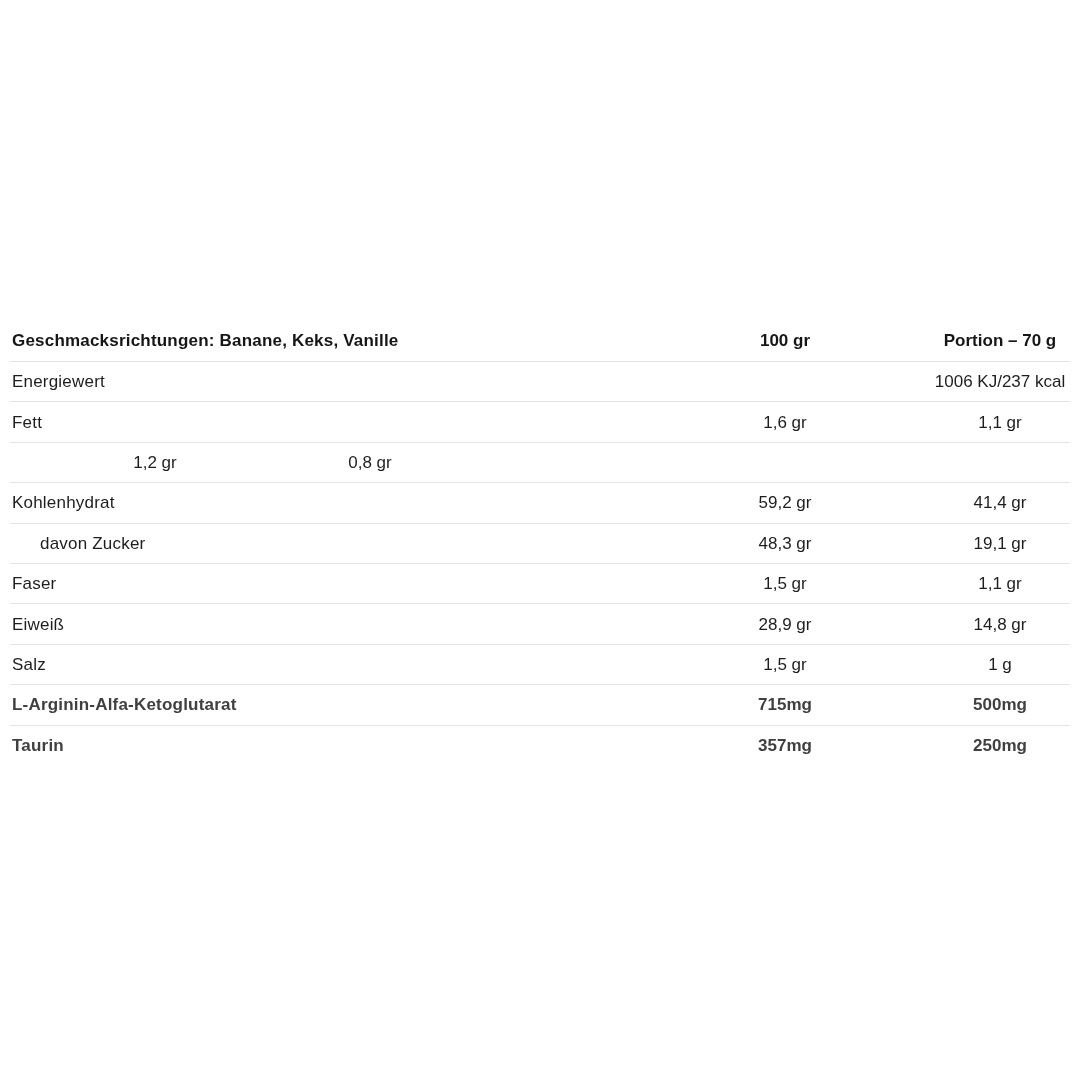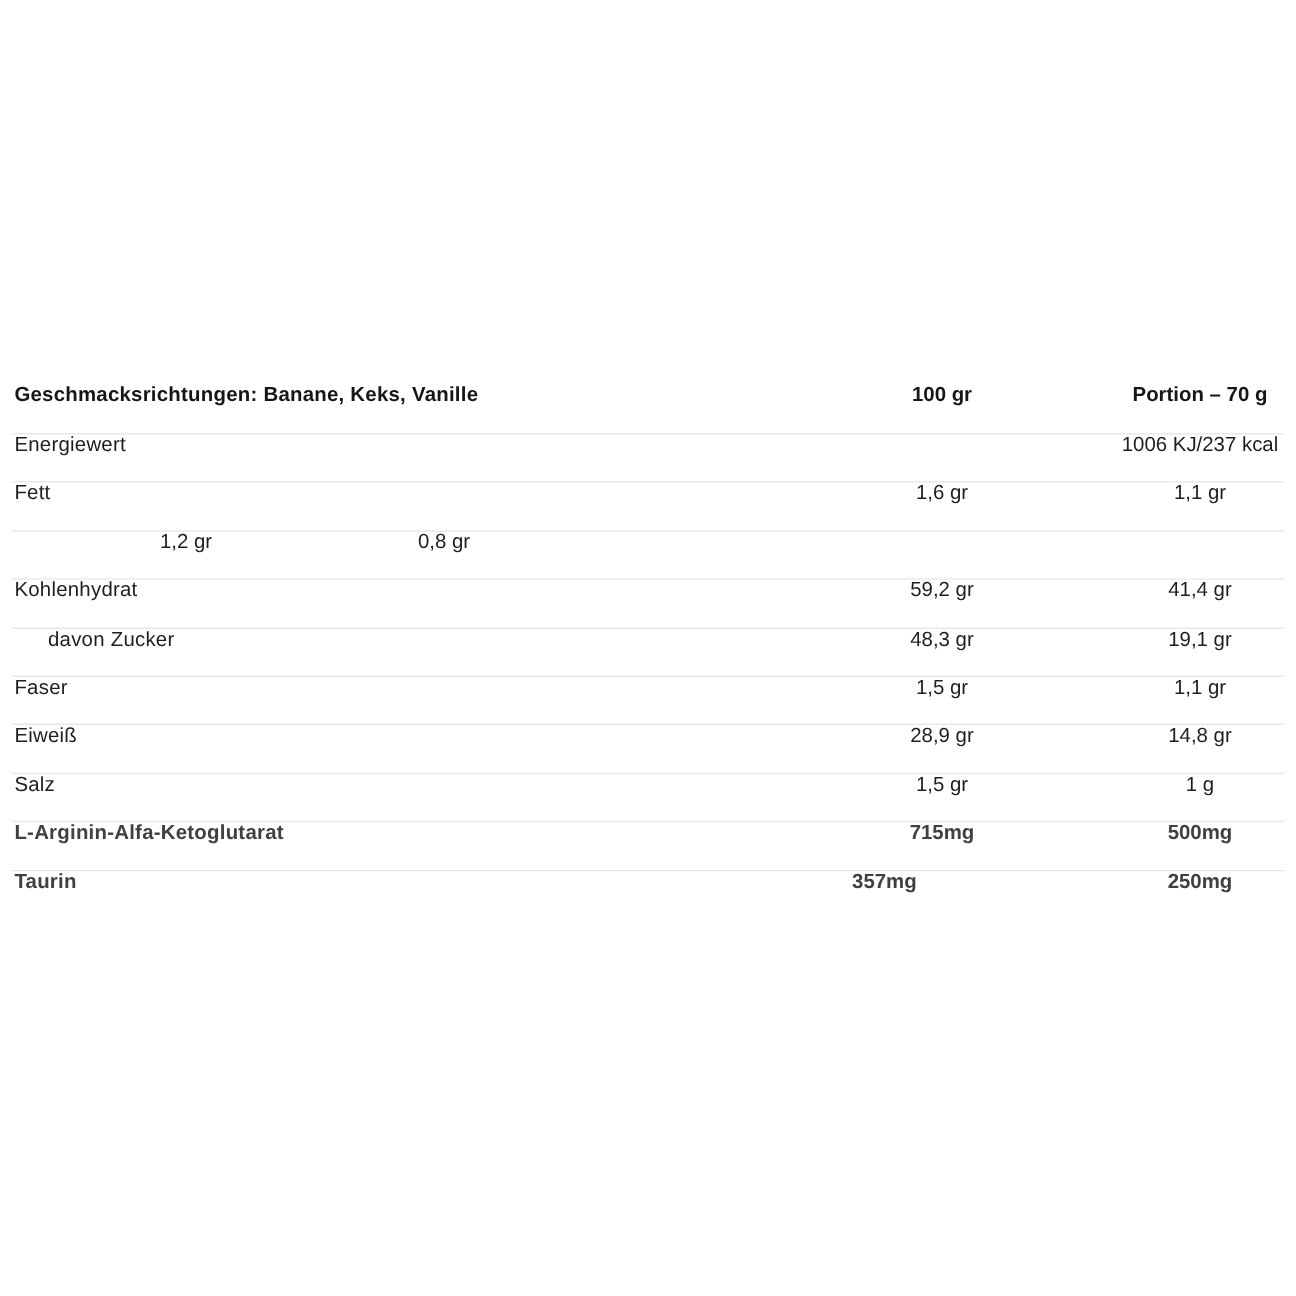--- a/index.html
+++ b/index.html
@@ -16,30 +16,30 @@
     background: #ffffff;
   }
   .nutrition-table {
     position: absolute;
     left: 10px;
     top: 320px;
     width: 1060px;
   }
   .row {
     display: flex;
-    align-items: flex-start;
+    align-items: center;
     height: 40.4px;
     border-bottom: 1px solid #e4e4e6;
   }
   .row.header-row {
     height: 42px;
     font-weight: 700;
     color: #161618;
   }
-  .row:last-child { border-bottom: none; gap: 48px; }
+  .row:last-child { border-bottom: none; }
   .cell { font-size: 17px; line-height: 1; white-space: nowrap; }
   .cell.label {
     flex: 1 1 auto;
     padding-left: 2px;
     text-align: left;
     letter-spacing: 0.2px;
   }
   .cell.col1 {
     width: 290px;
     flex: 0 0 290px;

